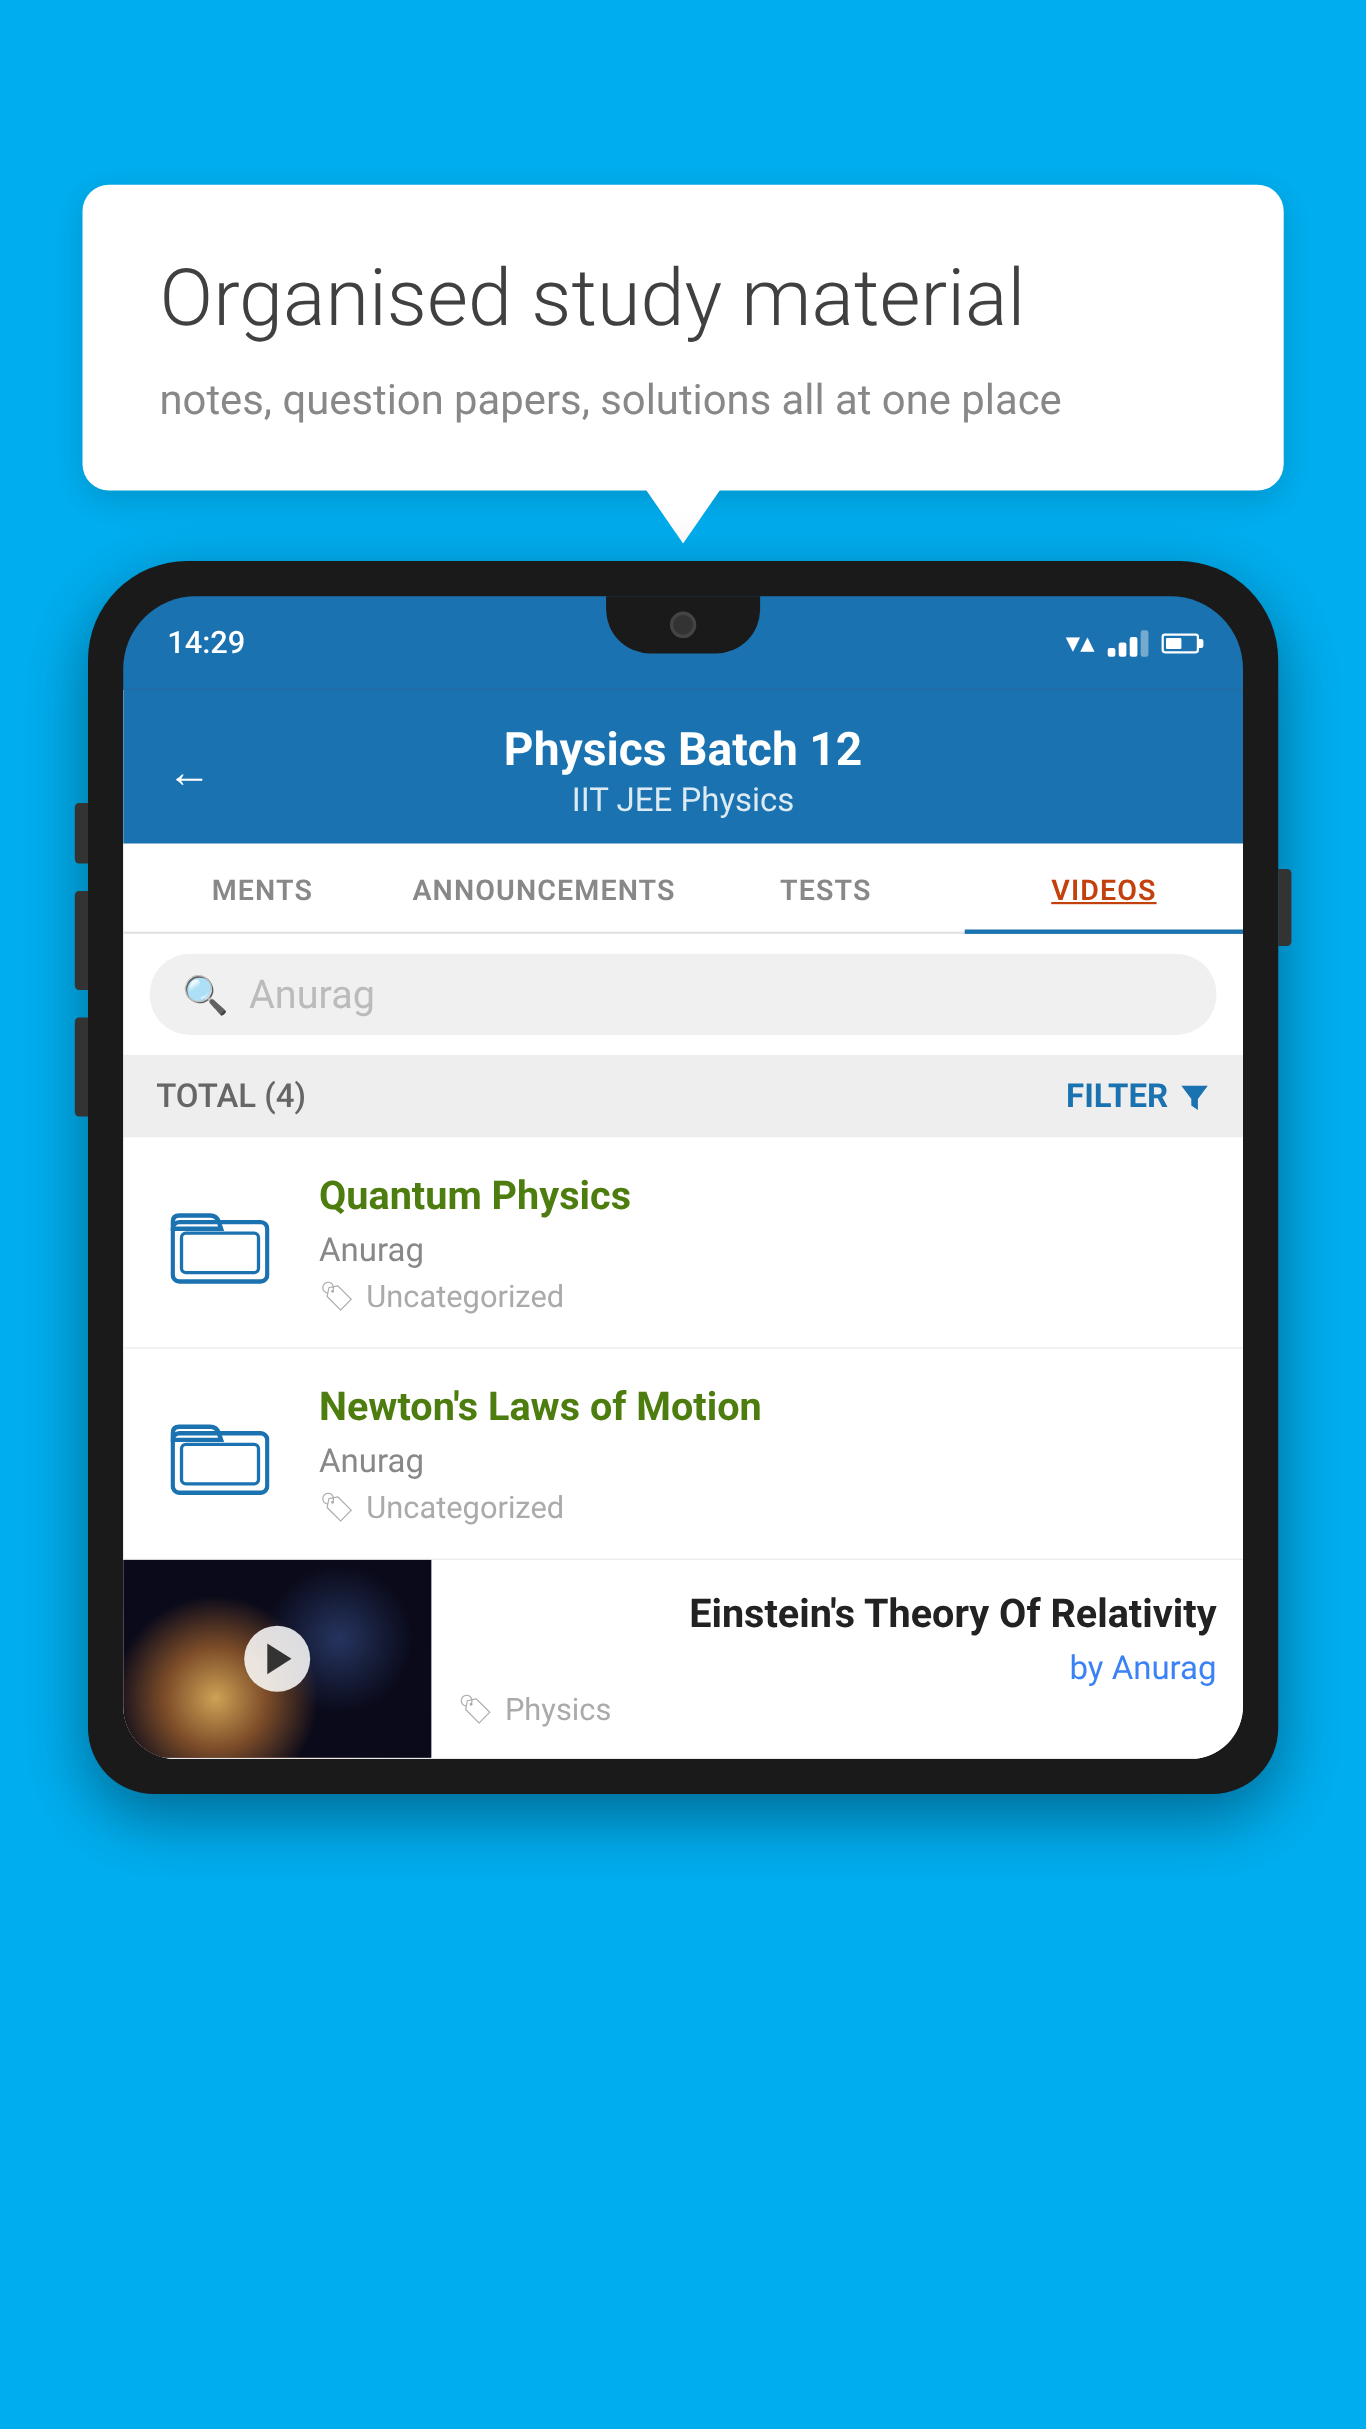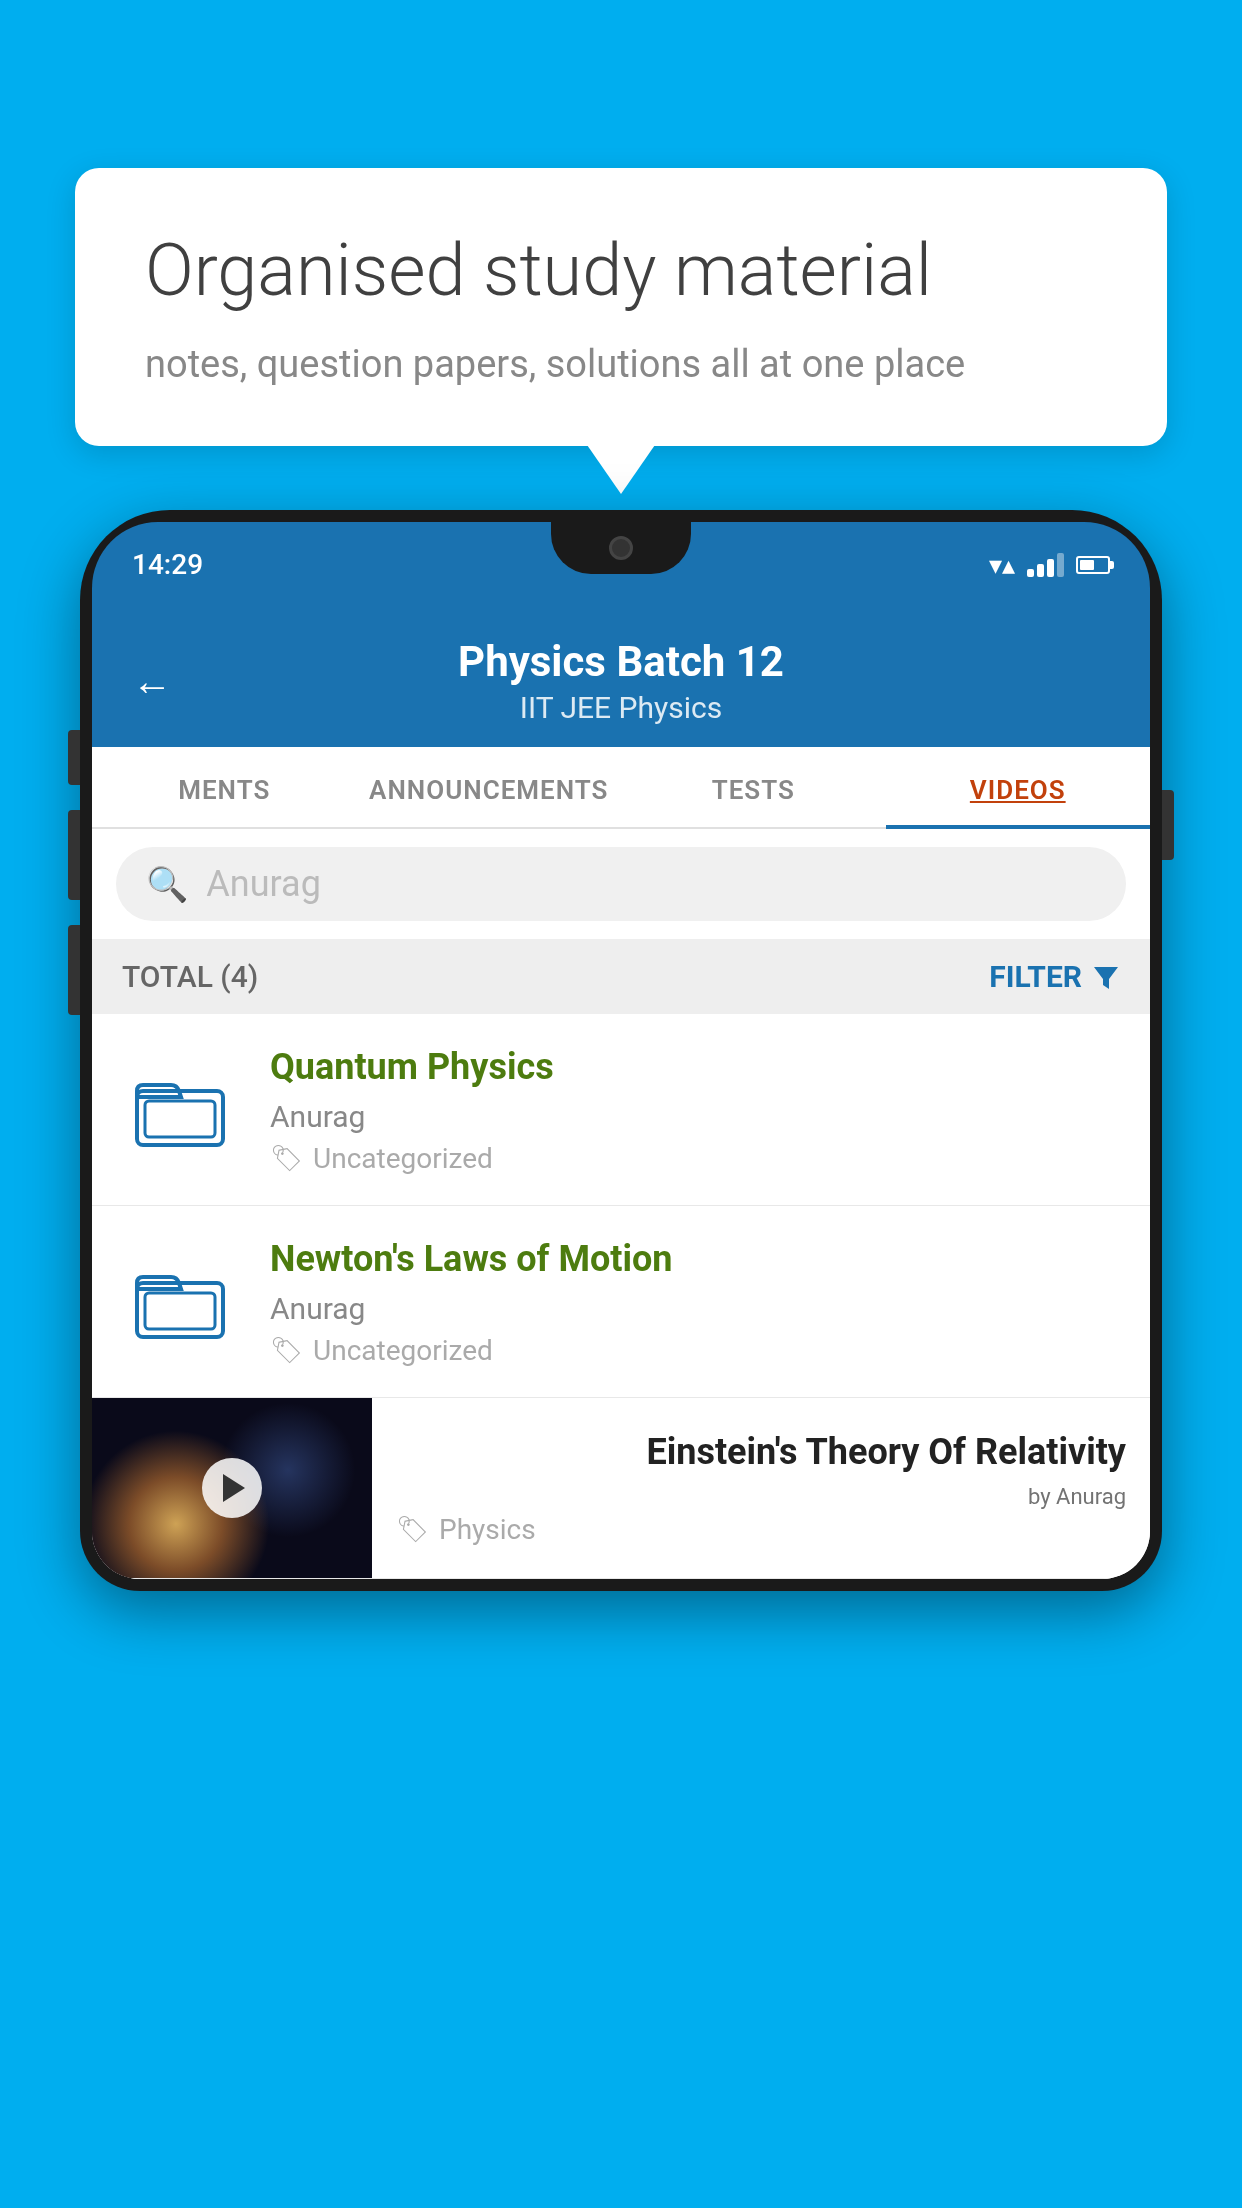--- a/index.html
+++ b/index.html
@@ -59,21 +59,21 @@
       top: 510px;
       left: 80px;
       right: 80px;
       bottom: 0;
     }
 
     .phone-outer {
       width: 100%;
       background: #1a1a1a;
       border-radius: 90px 90px 60px 60px;
-      padding: 12px;
+      padding: 32px;
       position: relative;
       box-shadow: 0 20px 60px rgba(0,0,0,0.4);
     }
 
     
     .phone-notch-bar {
       background: #1a72b0;
       border-radius: 66px 66px 0 0;
       height: 85px;
       display: flex;
@@ -414,22 +414,22 @@
 
     .thumb-title {
       font-size: 36px;
       font-weight: 700;
       color: #222;
       line-height: 1.3;
       margin-bottom: 8px;
     }
 
     .thumb-author {
-      font-size: 22px;
-      color: #737373;
+      font-size: 30px;
+      color: #3b82f6;
       margin-bottom: 4px;
     }
 
     .thumb-tag {
       display: flex;
       align-items: center;
       gap: 10px;
       color: #aaa;
       font-size: 28px;
     }

